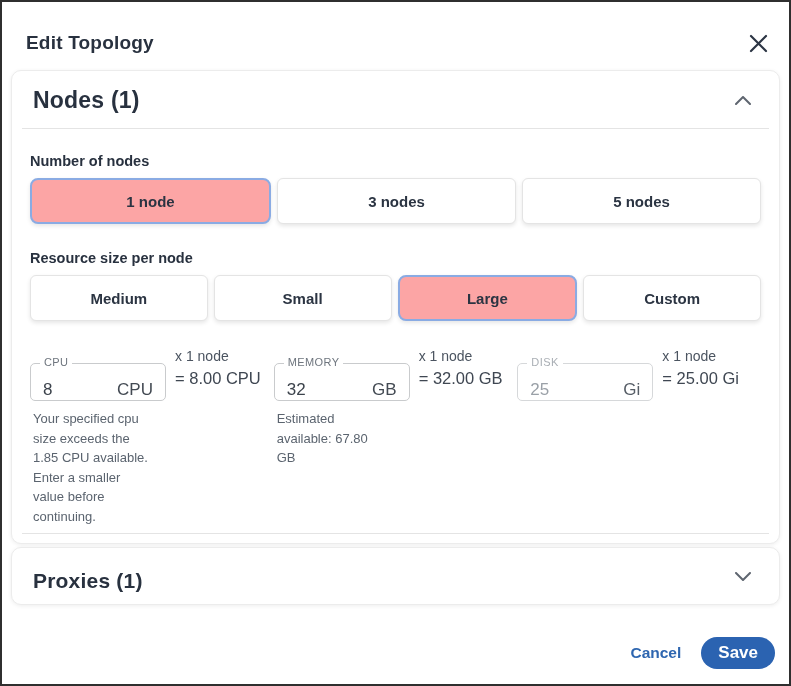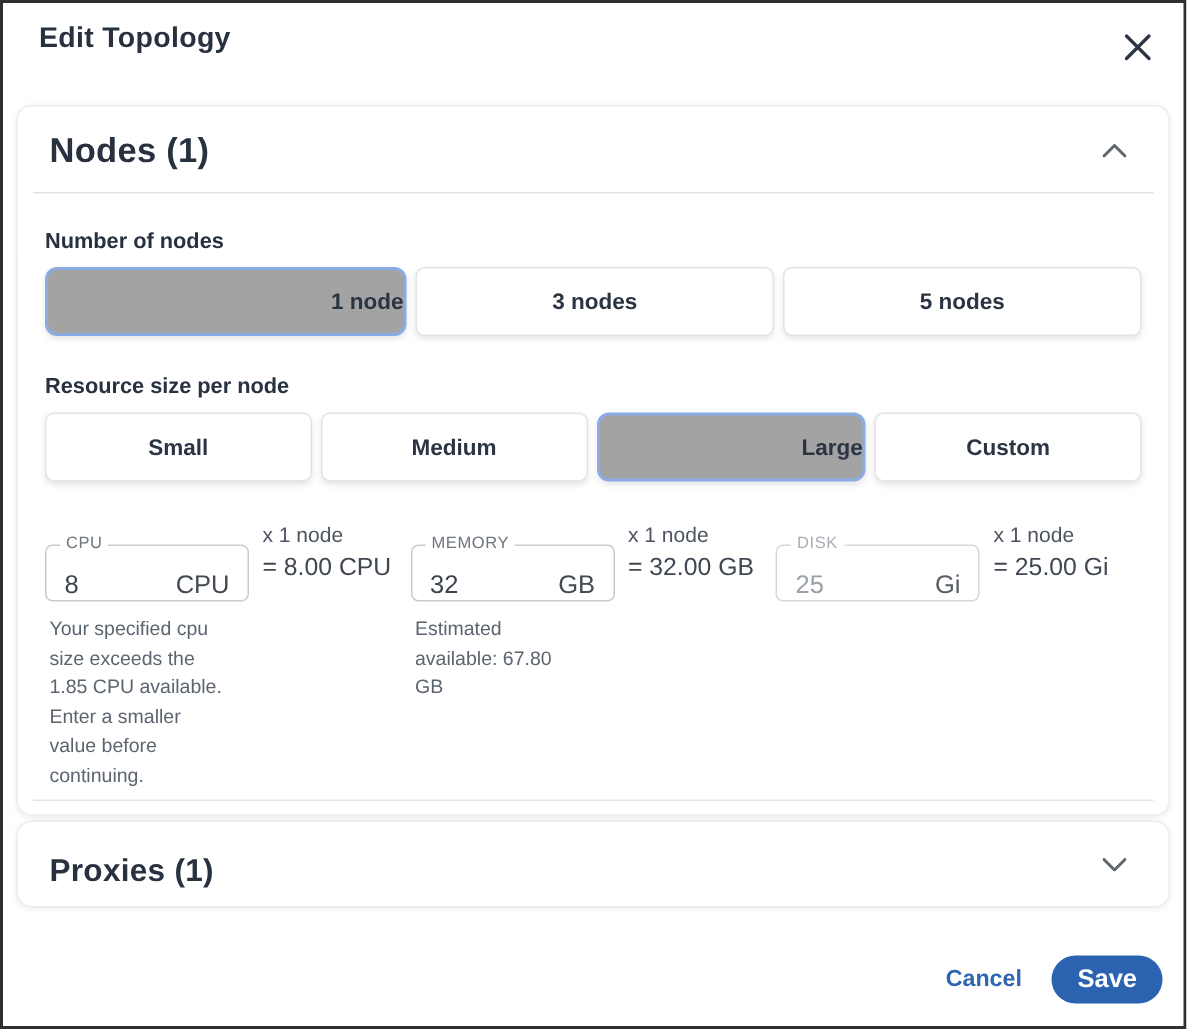--- a/index.html
+++ b/index.html
@@ -10,21 +10,21 @@
   }
   .frame {
     width: 791px; height: 686px;
     border: 2px solid #2f2f2f;
     background: #ffffff;
     position: relative;
     overflow: hidden;
   }
   
   .header {
-    display: flex; justify-content: space-between; align-items: flex-start;
+    display: flex; justify-content: space-between; align-items: center;
     padding: 13px 16px 0 24px;
     height: 68px;
   }
   .title {
     font-size: 19px; font-weight: 700; color: #28313f; letter-spacing: .2px;
   }
   .close-btn {
     background: none; border: none; cursor: pointer;
     padding: 4px; line-height: 0; margin-top: 2px;
   }
@@ -63,22 +63,21 @@
     border: 1px solid #e4e4e4;
     border-radius: 6px;
     box-shadow: 0 2px 4px rgba(0,0,0,0.10);
     font-family: "Liberation Sans", sans-serif;
     font-size: 15px; font-weight: 600; color: #2b3442;
     cursor: pointer;
   }
   .seg-btn.selected {
     border: 2px solid #8aabe3;
     border-radius: 8px;
-    background: #a3a3a3;
-    text-align: right;
+    background: #fca5a5;
   }
   
   .fields { display: flex; margin-top: 22px; }
   .field-col { flex: 1; }
   .field-top { display: flex; align-items: flex-start; }
   .outlined-input {
     margin-top: 20px;
     width: 136px; height: 38px;
     border: 1px solid #c9cbcd; border-radius: 5px;
     display: flex; align-items: flex-end;
@@ -157,22 +156,22 @@
 
       <div class="group-label">Number of nodes</div>
       <div class="btn-row">
         <button class="seg-btn selected">1 node</button>
         <button class="seg-btn">3 nodes</button>
         <button class="seg-btn">5 nodes</button>
       </div>
 
       <div class="group-label" style="margin-top:26px">Resource size per node</div>
       <div class="btn-row">
+        <button class="seg-btn">Medium</button>
         <button class="seg-btn">Small</button>
-        <button class="seg-btn">Medium</button>
         <button class="seg-btn selected">Large</button>
         <button class="seg-btn">Custom</button>
       </div>
 
       <div class="fields">
 
         <div class="field-col col-cpu">
           <div class="field-top">
             <div class="outlined-input">
               <span class="notch-label">CPU</span>

